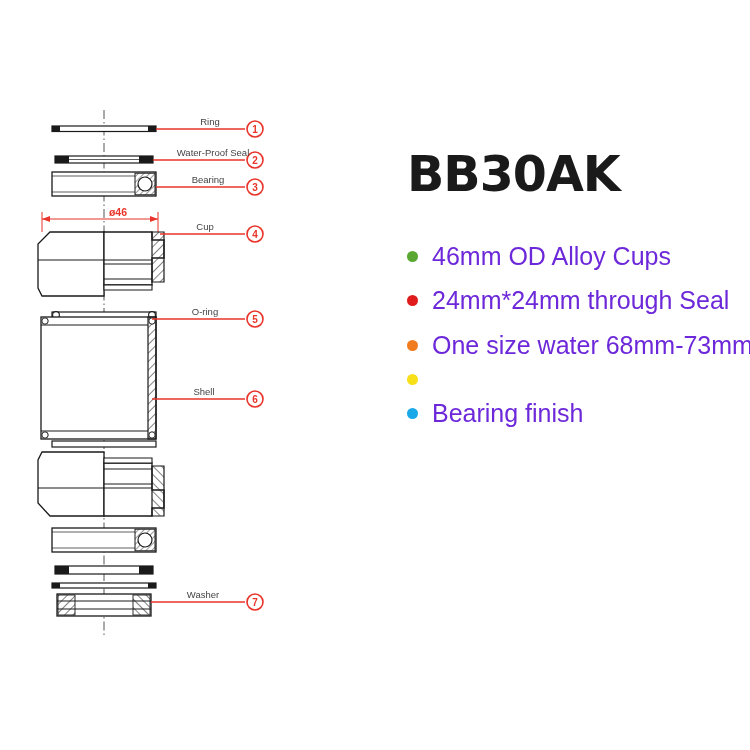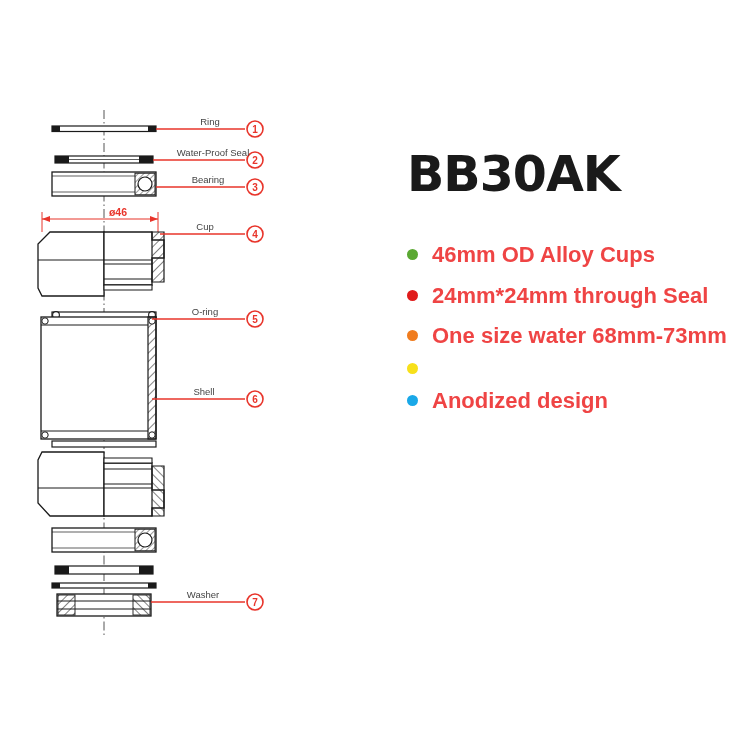--- a/index.html
+++ b/index.html
@@ -65,24 +65,23 @@
   }
   .feature-bullet {
     width: 11px;
     height: 11px;
     border-radius: 50%;
     flex: 0 0 auto;
     margin-right: 14px;
   }
   .feature-text {
     font-family: "Liberation Sans", sans-serif;
-    font-size: 22px;
-    color: #ef4444;
+    font-size: 25px;
+    color: #6d28d9;
     line-height: 1.25;
-    font-weight: bold;
   }
 </style>
 </head>
 <body>
 
 <div id="page">
 
   <div id="diagram-panel">
     <svg id="diagram-svg" width="390" height="750" viewBox="0 0 390 750">
       <defs>
@@ -271,18 +270,18 @@
       </li>
       <li class="feature-item">
         <span class="feature-bullet" style="background:#f07c1e"></span>
         <span class="feature-text">One size water 68mm-73mm</span>
       </li>
       <li class="feature-item">
         <span class="feature-bullet" style="background:#f7e01a"></span>
       </li>
       <li class="feature-item">
         <span class="feature-bullet" style="background:#19a8e8"></span>
-        <span class="feature-text">Anodized design</span>
+        <span class="feature-text">Bearing finish</span>
       </li>
     </ul>
   </div>
 
 </div>
 
 </body></html>

